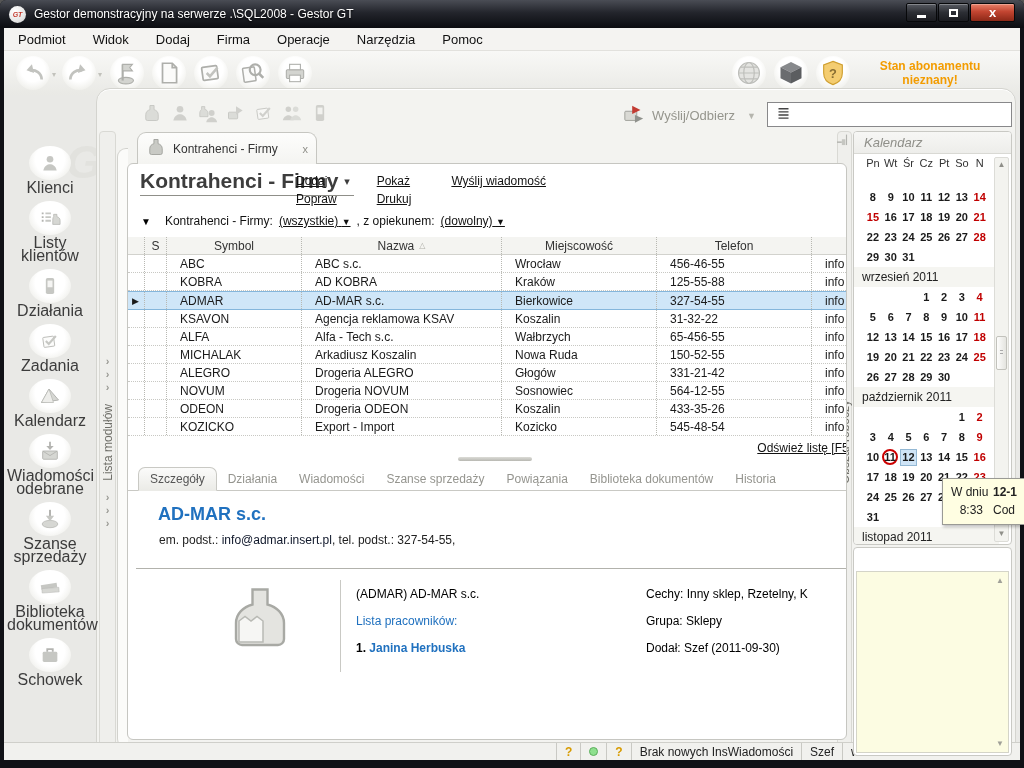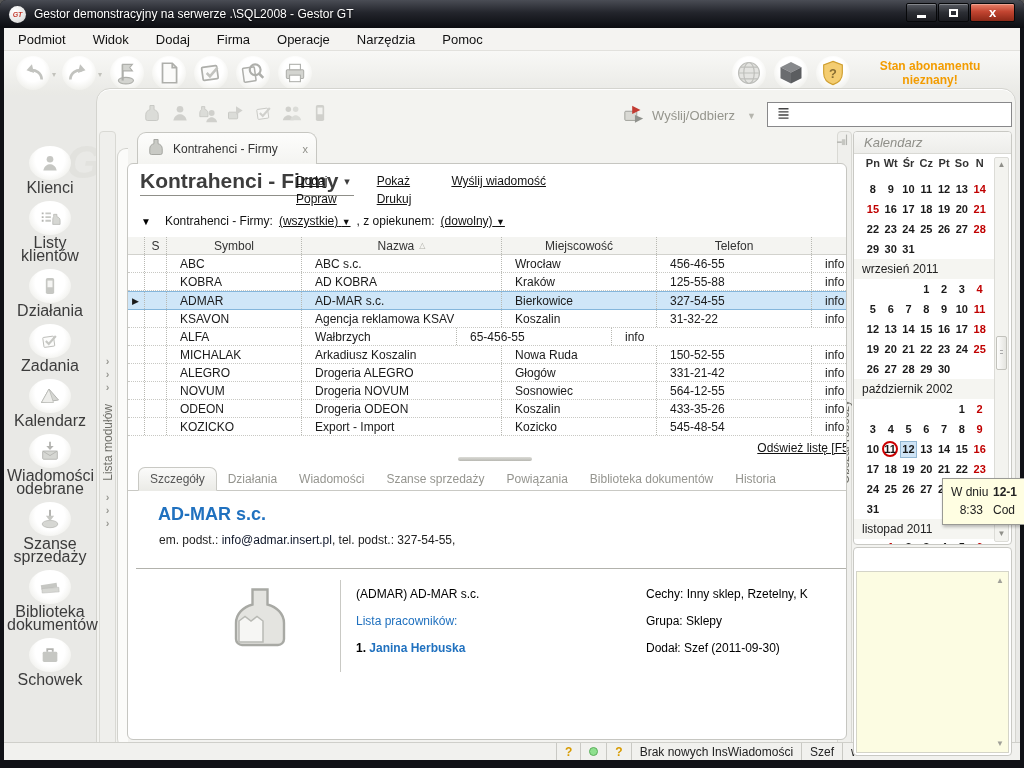--- a/index.html
+++ b/index.html
@@ -123,21 +123,21 @@
   .d-col2{left:518px;}
   .blue{color:#2071bf;}
   .bluebold{color:#2071bf;font-weight:bold;}
 
   
   .cal-pane{position:absolute;left:853px;top:131px;width:159px;height:414px;background:#fff;border:1px solid #c9c9c4;border-radius:4px;overflow:hidden;}
   .pane-hdr{height:22px;background:linear-gradient(#f7f7f5,#ededea);border-bottom:1px solid #d9d9d4;
     font-size:13px;font-style:italic;color:#8f8f89;display:flex;align-items:center;padding-left:10px;}
   .cal-body{position:absolute;left:0;top:23px;right:0;bottom:0;}
   .cal-grid{position:absolute;left:10px;top:2px;width:125px;}
-  .cal-dow{display:flex;height:18px;margin-bottom:4px;font-weight:bold;}
+  .cal-dow{display:flex;height:18px;margin-bottom:12px;}
   .cal-dow span{width:17.8px;text-align:center;font-size:11px;color:#333;}
   .cal-week{display:flex;height:20px;align-items:center;}
   .cal-week.clip{height:6px;overflow:hidden;align-items:flex-start;}
   .cal-d{width:17.8px;text-align:center;font-size:11px;font-weight:bold;color:#1a1a1a;line-height:16px;}
   .cal-d.red{color:#c00000;}
   .cal-d .ring{display:inline-block;width:16px;height:16px;border:2px solid #cc0000;border-radius:50%;line-height:13px;margin-left:-1px;}
   .cal-d .selbox{display:inline-block;width:17px;height:17px;background:#cfe4f6;border:1px solid #93b8d4;line-height:15px;}
   .cal-mlabel{height:20px;display:flex;align-items:center;font-size:12px;font-weight:normal;color:#222;background:#f5f5f1;
     margin:0 -10px;padding-left:8px;}
   .vscroll{position:absolute;right:2px;top:2px;width:15px;bottom:2px;background:#f3f3ef;border:1px solid #dcdcd7;border-radius:2px;}
@@ -511,20 +511,21 @@
           <div class="g-cell c-sym">KSAVON</div>
           <div class="g-cell c-naz">Agencja reklamowa KSAV</div>
           <div class="g-cell c-mie">Koszalin</div>
           <div class="g-cell c-tel">31-32-22</div>
           <div class="g-cell c-em">info</div>
         </div>
         <div class="g-row">
           <div class="g-cell mk"></div>
           <div class="g-cell c-s"></div>
           <div class="g-cell c-sym">ALFA</div>
+          <div class="g-cell c-naz">Alfa - Tech s.c.</div>
           <div class="g-cell c-mie">Wałbrzych</div>
           <div class="g-cell c-tel">65-456-55</div>
           <div class="g-cell c-em">info</div>
         </div>
         <div class="g-row">
           <div class="g-cell mk"></div>
           <div class="g-cell c-s"></div>
           <div class="g-cell c-sym">MICHALAK</div>
           <div class="g-cell c-naz">Arkadiusz Koszalin</div>
           <div class="g-cell c-mie">Nowa Ruda</div>
@@ -707,21 +708,21 @@
           </div>
           <div class="cal-week">
             <div class="cal-d">26</div>
             <div class="cal-d">27</div>
             <div class="cal-d">28</div>
             <div class="cal-d">29</div>
             <div class="cal-d">30</div>
             <div class="cal-d"></div>
             <div class="cal-d"></div>
           </div>
-          <div class="cal-mlabel">październik 2002</div>
+          <div class="cal-mlabel">październik 2011</div>
           <div class="cal-week">
             <div class="cal-d"></div>
             <div class="cal-d"></div>
             <div class="cal-d"></div>
             <div class="cal-d"></div>
             <div class="cal-d"></div>
             <div class="cal-d">1</div>
             <div class="cal-d red">2</div>
           </div>
           <div class="cal-week">

